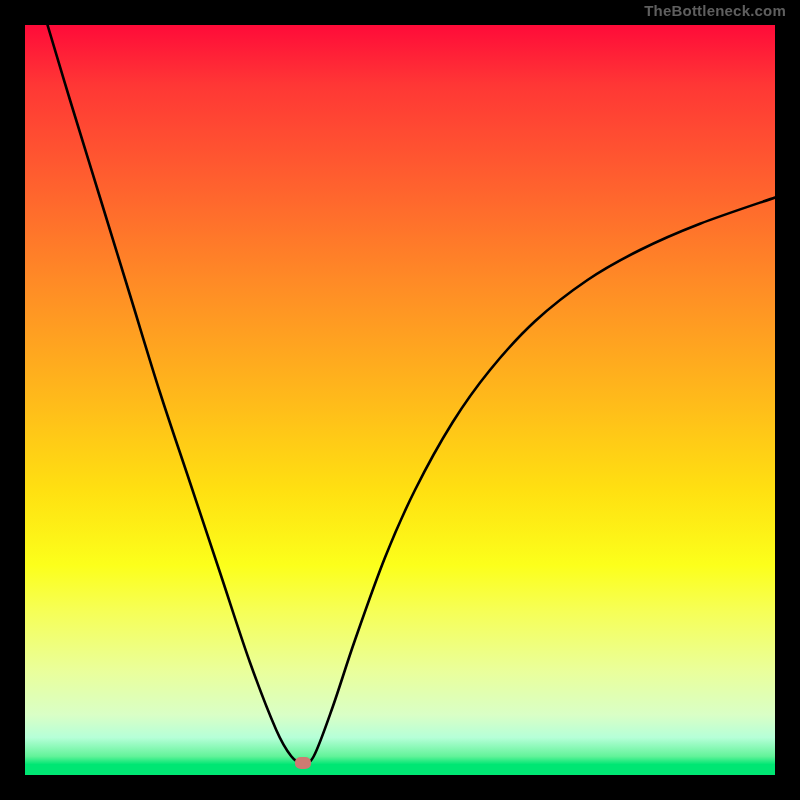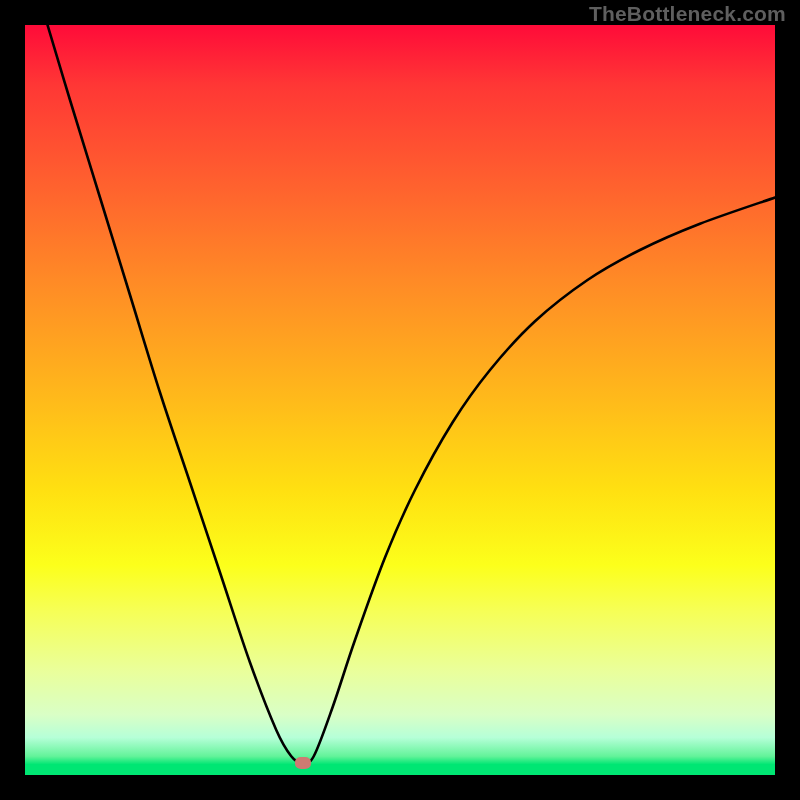--- a/index.html
+++ b/index.html
@@ -15,21 +15,21 @@
     position: relative;
     width: 800px;
     height: 800px;
     background: #000;
   }
   .watermark {
     position: absolute;
     top: 2px;
     right: 14px;
     color: #5f5f5f;
-    font-size: 21px;
+    font-size: 15px;
     font-weight: 600;
     letter-spacing: 0.2px;
     z-index: 50;
     user-select: none;
   }
   .plot-outer {
     position: absolute;
     left: 25px;
     top: 25px;
     width: 750px;

